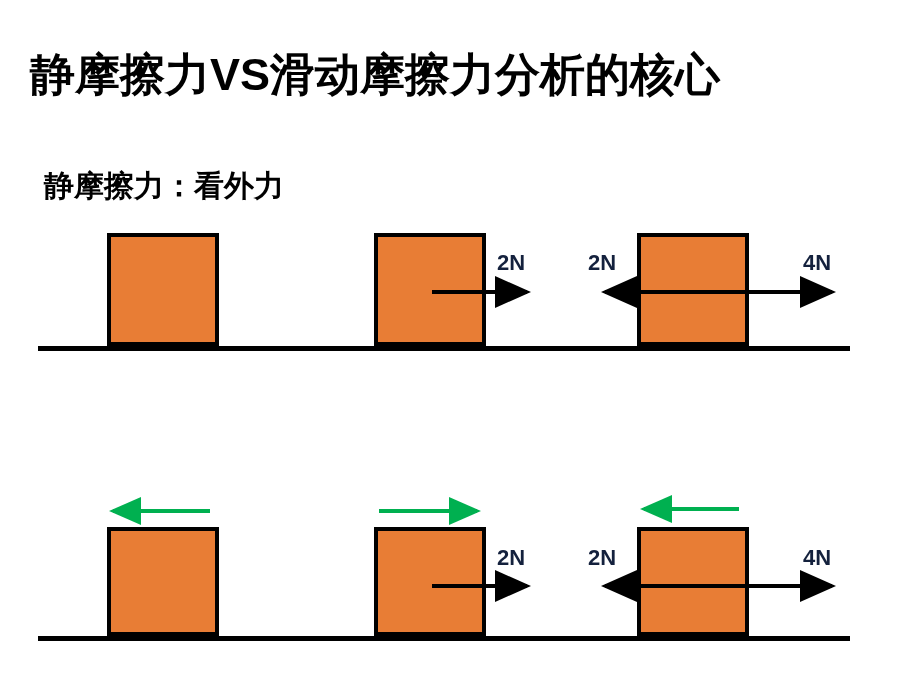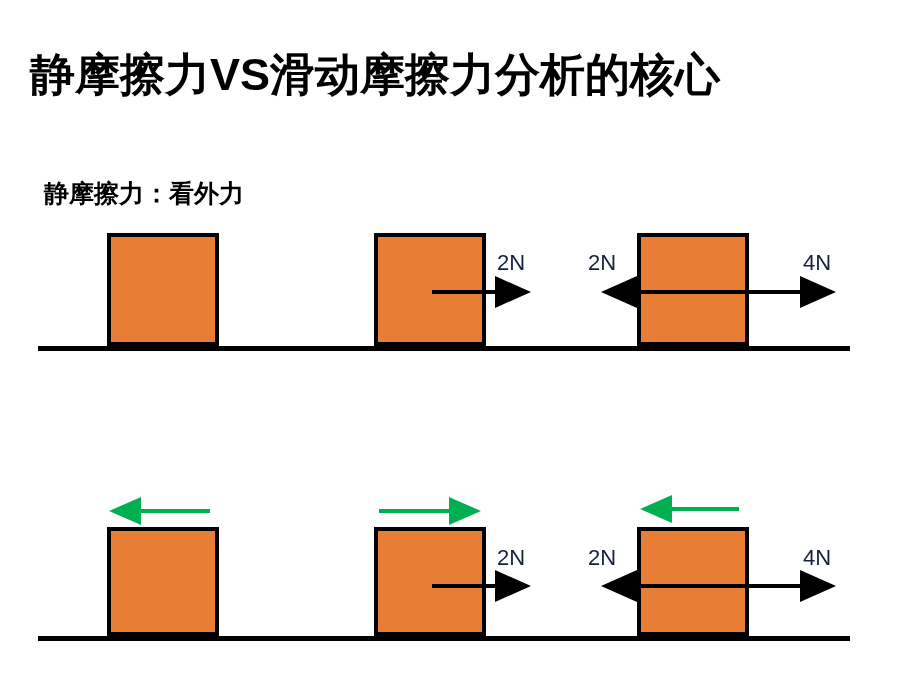--- a/index.html
+++ b/index.html
@@ -29,26 +29,25 @@
     width: 860px;
     font-size: 45px;
     font-weight: bold;
     line-height: 58px;
     letter-spacing: 0px;
     color: #000000;
     white-space: nowrap;
   }
   .section-heading {
     position: absolute;
-    font-size: 25px;
+    font-size: 30px;
     font-weight: bold;
     color: #000000;
     white-space: nowrap;
     line-height: 32px;
-    margin-top: 7px;
   }
   #heading-static  { left: 44px; top: 170px; }
   #heading-kinetic { left: 44px; top: 440px; }
 
   .ground {
     position: absolute;
     left: 38px;
     width: 812px;
     height: 0;
     border-top: 5px solid #000000;
@@ -76,21 +75,21 @@
     position: absolute;
     left: 0; top: 0;
     width: 919px;
     height: 687px;
     pointer-events: none;
     overflow: visible;
   }
   .force-label {
     position: absolute;
     font-size: 22px;
-    font-weight: normal;
+    font-weight: bold;
     color: #14213D;
     white-space: nowrap;
     line-height: 26px;
   }
   
   #label-s2-right { left: 497px; top: 250px; }
   #label-s3-left  { left: 588px; top: 250px; }
   #label-s3-right { left: 803px; top: 250px; }
   
   #label-k2-right { left: 497px; top: 545px; }

